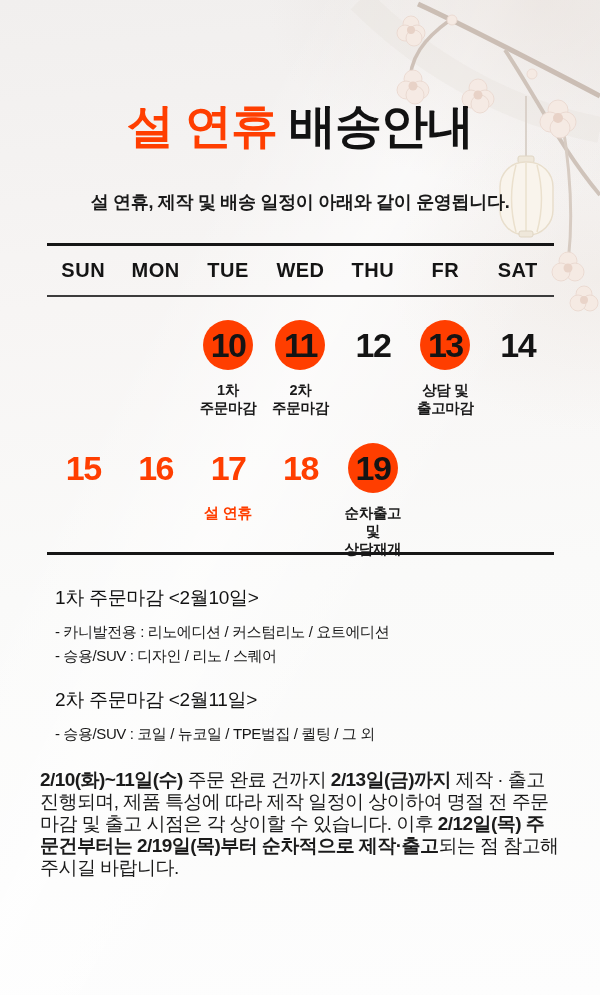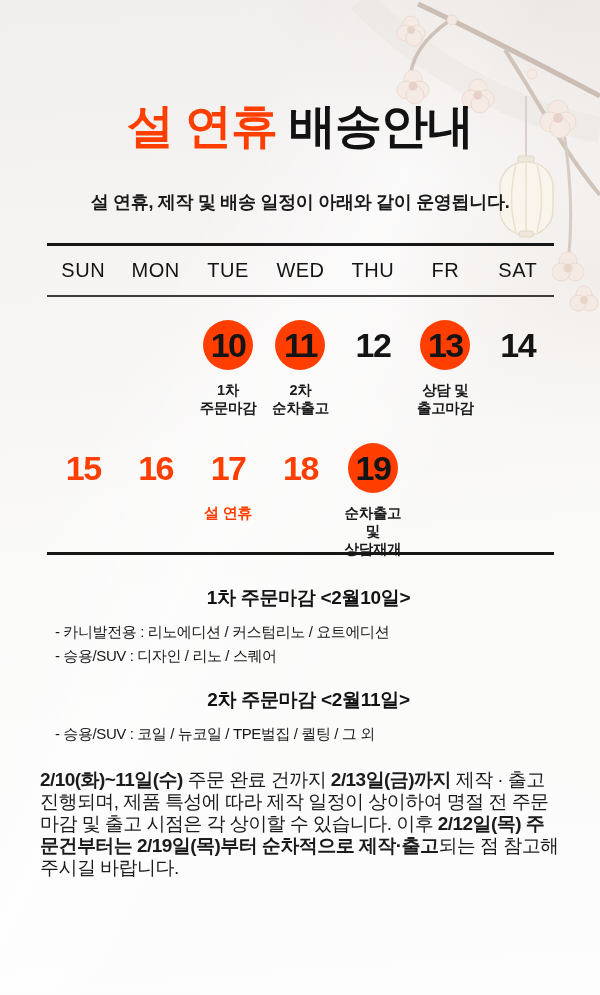--- a/index.html
+++ b/index.html
@@ -38,21 +38,21 @@
   .rule { position:absolute; left:0; right:0; background:#161616; }
   .rule.top    { top:0;    height:3px; }
   .rule.mid    { top:52px; height:2px; background:#3c3c3c; }
   .rule.bottom { top:309px; height:3px; }
 
   .day-row {
     position:absolute; top:3px; left:0; right:0; height:49px;
     display:grid; grid-template-columns:repeat(7,1fr);
     align-items:center; justify-items:center;
   }
-  .day-h { font-size:20px; font-weight:400; letter-spacing:0.5px; color:#141414; }
+  .day-h { font-size:20px; font-weight:700; letter-spacing:0.5px; color:#141414; }
 
   .week {
     position:absolute; left:0; right:0;
     display:grid; grid-template-columns:repeat(7,1fr);
     justify-items:center; align-items:start;
   }
   #week-1 { top:77px; }
   #week-2 { top:200px; }
 
   .cal-cell { display:flex; flex-direction:column; align-items:center; }
@@ -66,22 +66,22 @@
   .day-label {
     margin-top:11px; font-size:14.5px; line-height:18px; font-weight:600;
     letter-spacing:-0.3px; text-align:center; white-space:pre-line; color:#1a1a1a;
   }
   .day-label.orange-label { color:var(--accent); font-weight:700; font-size:15px; }
 
   
   #sections { position:absolute; top:586px; left:55px; right:38px; color:#161616; }
   .sec + .sec { margin-top:20px; }
   .sec-h {
-    font-size:19px; line-height:24px; font-weight:700; letter-spacing:-0.3px;
-    margin-bottom:10px; color:#121212;text-align:center;
+    font-size:19px; line-height:24px; font-weight:400; letter-spacing:-0.3px;
+    margin-bottom:10px; color:#121212;
   }
   .sec-item { font-size:15px; line-height:24px; font-weight:500; letter-spacing:-0.4px; }
 
   
   #paragraphs { position:absolute; top:769px; left:40px; right:40px; }
   .notice-p {
     font-size:19px; line-height:22px; font-weight:500;
     letter-spacing:-0.55px; color:#1b1b1b; text-align:left;
   }
   .notice-p + .notice-p { margin-top:28px; }
@@ -183,21 +183,21 @@
           <div class="day-num"></div>
         </div>
         <div class="cal-cell">
           <div class="day-num circled">10</div>
           <div class="day-label">1차
 주문마감</div>
         </div>
         <div class="cal-cell">
           <div class="day-num circled">11</div>
           <div class="day-label">2차
-순차출고</div>
+주문마감</div>
         </div>
         <div class="cal-cell">
           <div class="day-num">12</div>
         </div>
         <div class="cal-cell">
           <div class="day-num circled">13</div>
           <div class="day-label">상담 및
 출고마감</div>
         </div>
         <div class="cal-cell">

